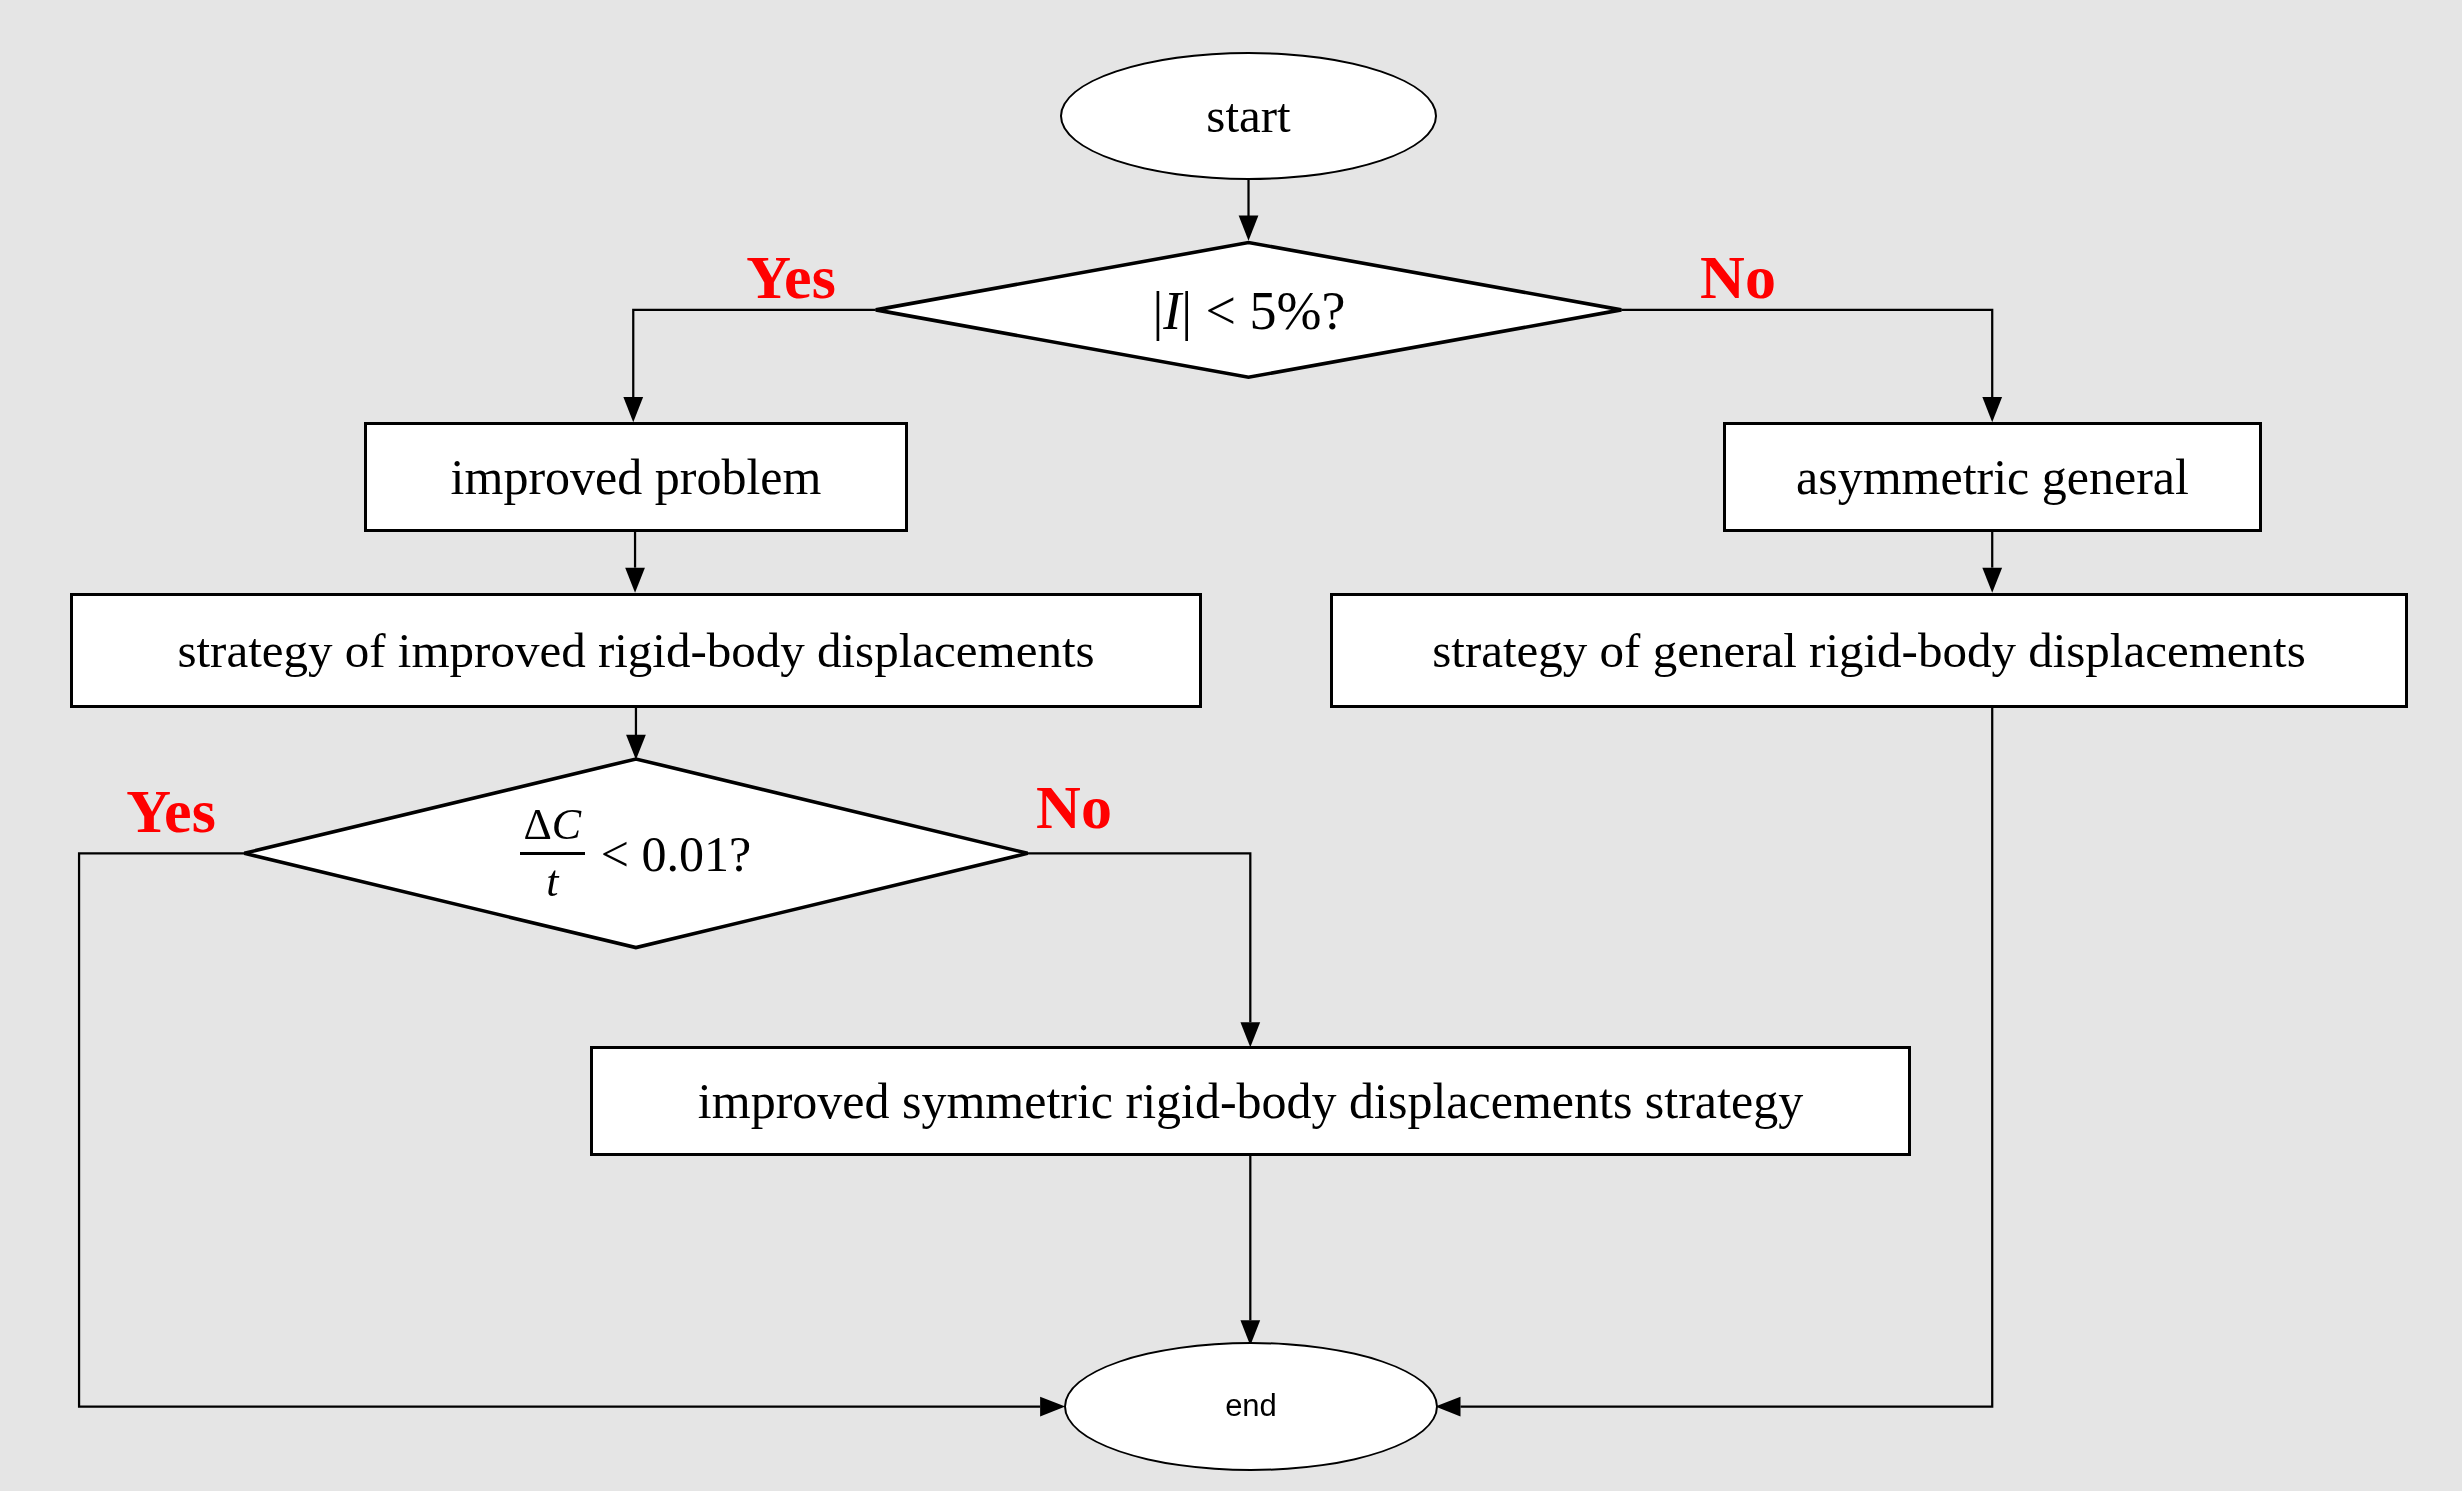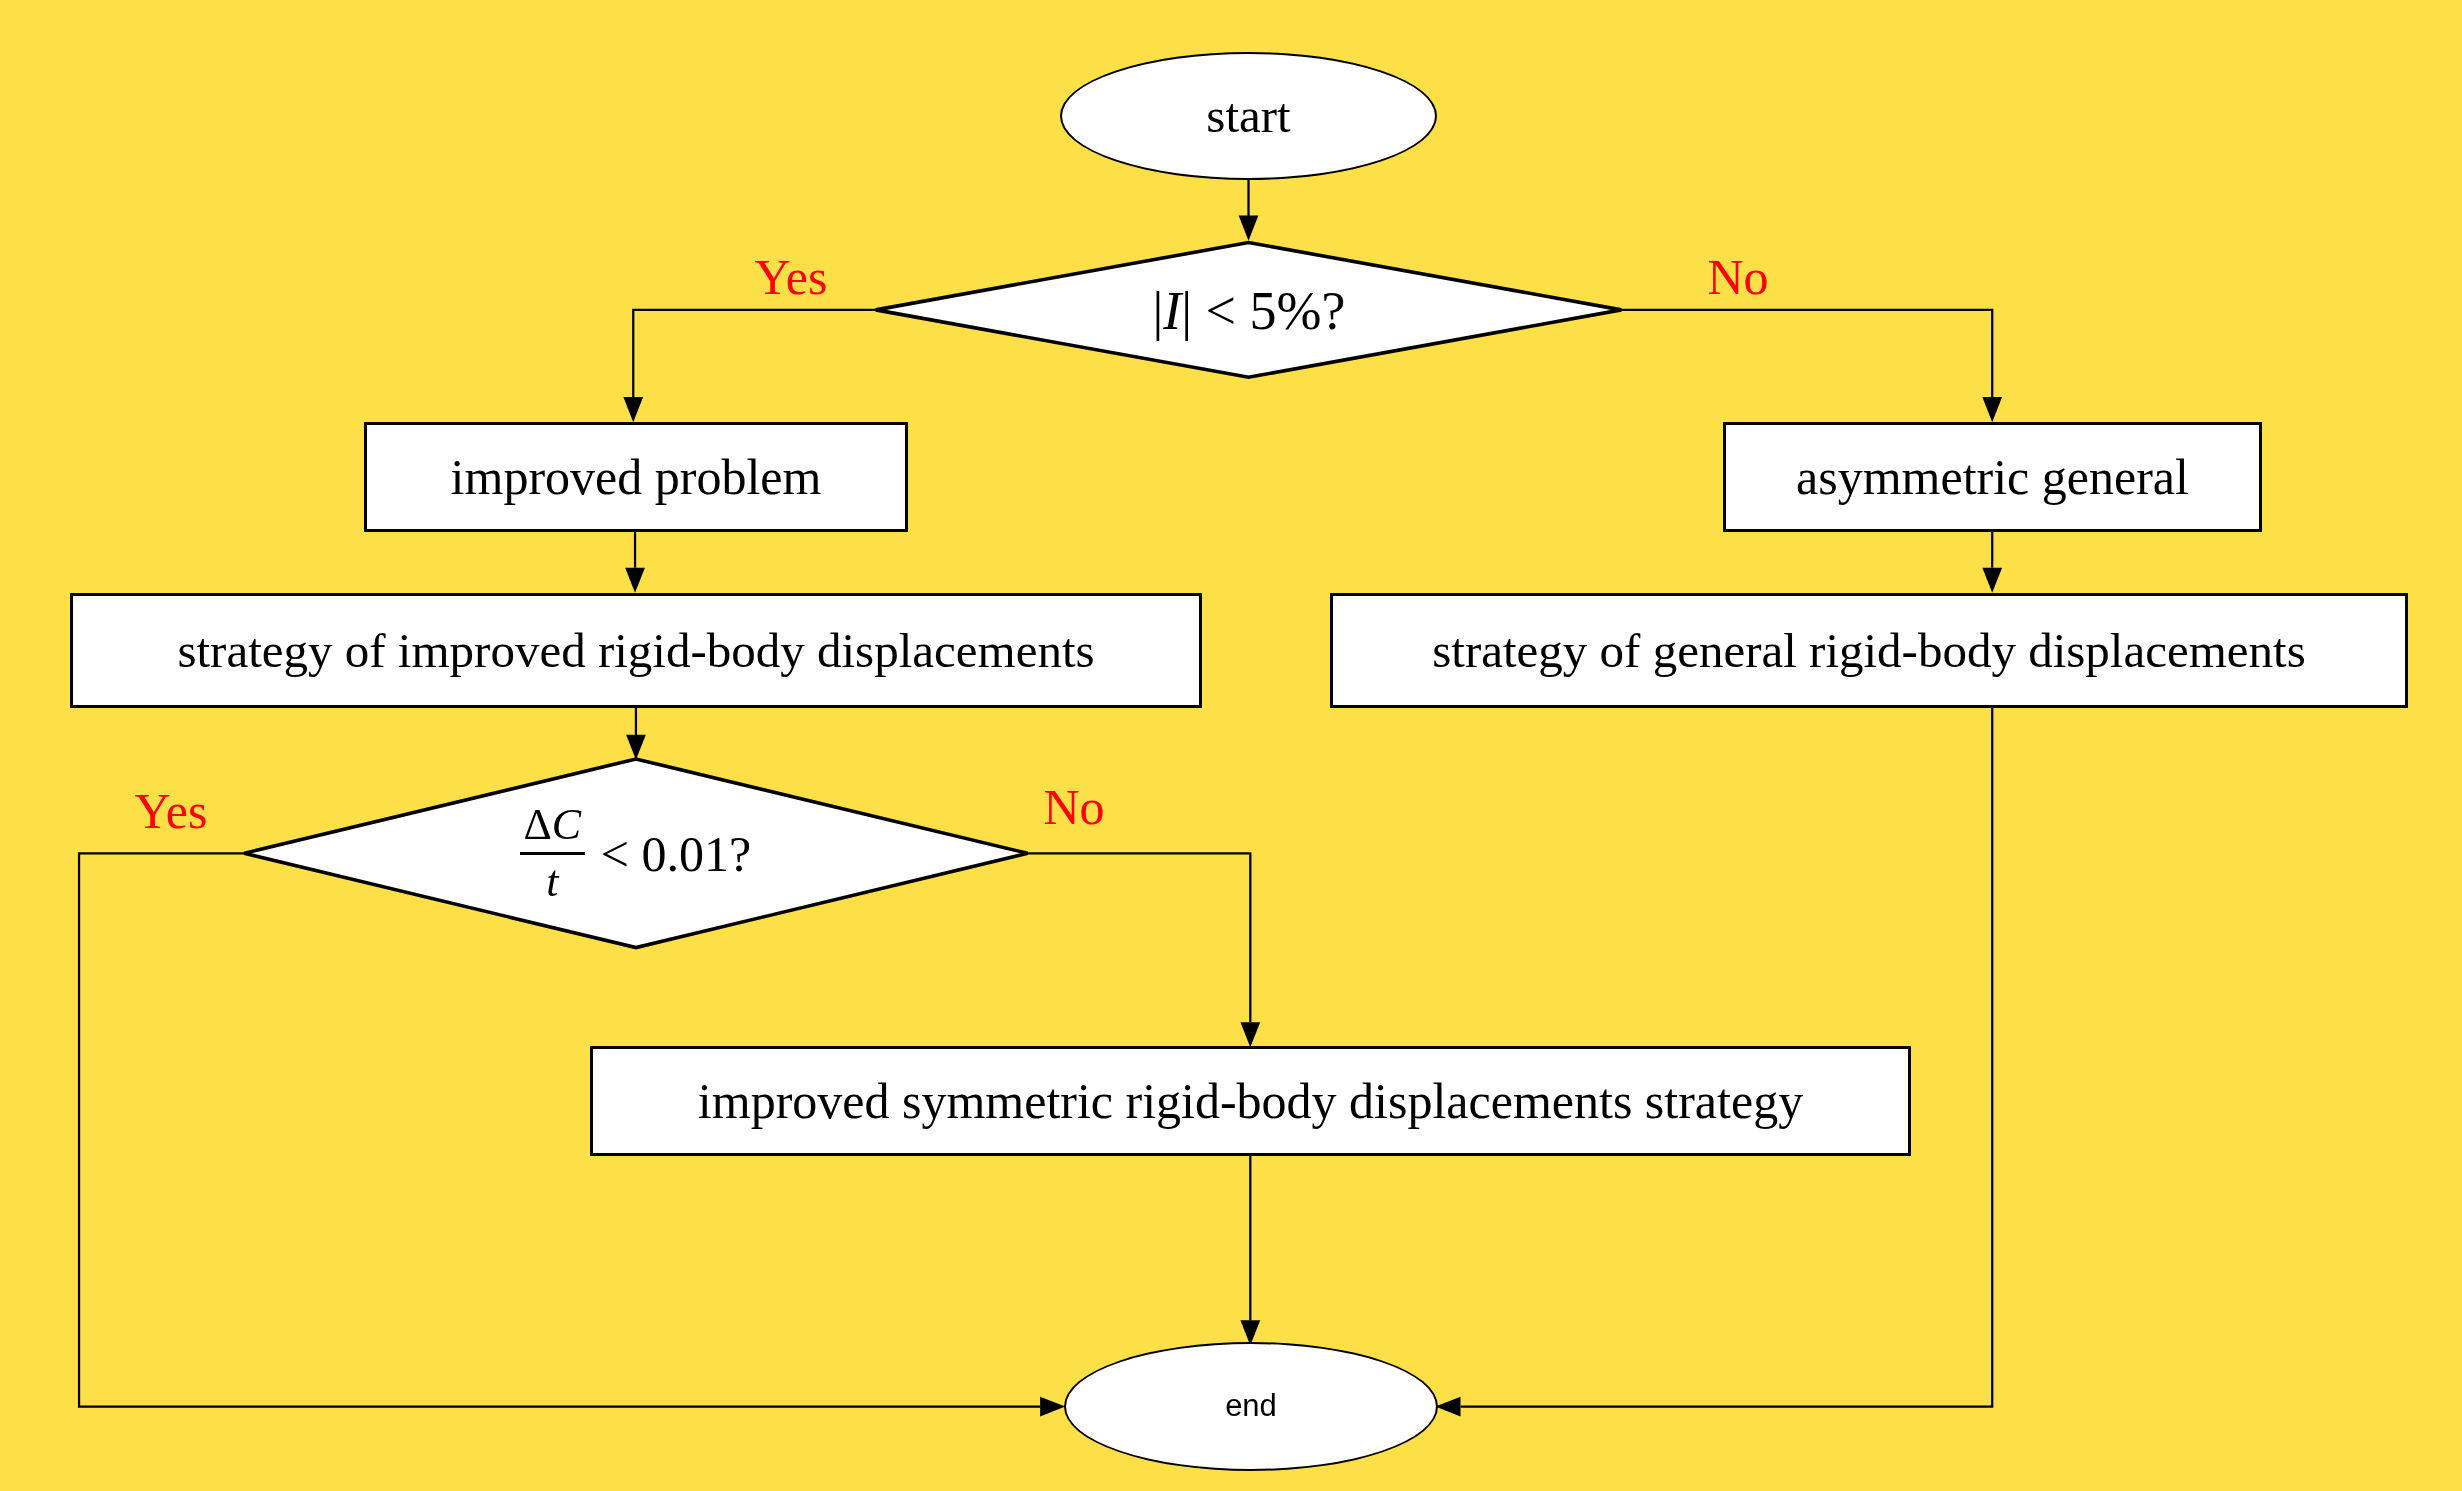--- a/index.html
+++ b/index.html
@@ -4,21 +4,21 @@
 <style>
   html, body {
     margin: 0;
     padding: 0;
     background: #ffffff;
   }
   #stage {
     position: relative;
     width: 2462px;
     height: 1491px;
-    background: #fde047;
+    background: #e5e5e5;
     font-family: "Liberation Serif", "DejaVu Serif", serif;
     color: #000000;
     overflow: hidden;
   }
   #wires {
     position: absolute;
     left: 0; top: 0;
     width: 2462px; height: 1491px;
     z-index: 1;
   }
@@ -59,22 +59,23 @@
     font-size: 54px;
     white-space: nowrap;
   }
   .branch-label {
     position: absolute;
     z-index: 2;
     display: flex;
     align-items: center;
     justify-content: center;
     color: #ff0000;
-    font-size: 50px;
+    font-size: 62px;
     line-height: 1;
+    font-weight: bold;
   }
   .frac {
     display: inline-flex;
     flex-direction: column;
     align-items: center;
     vertical-align: middle;
     margin-right: 16px;
   }
   .frac .num, .frac .den {
     font-size: 44px;

